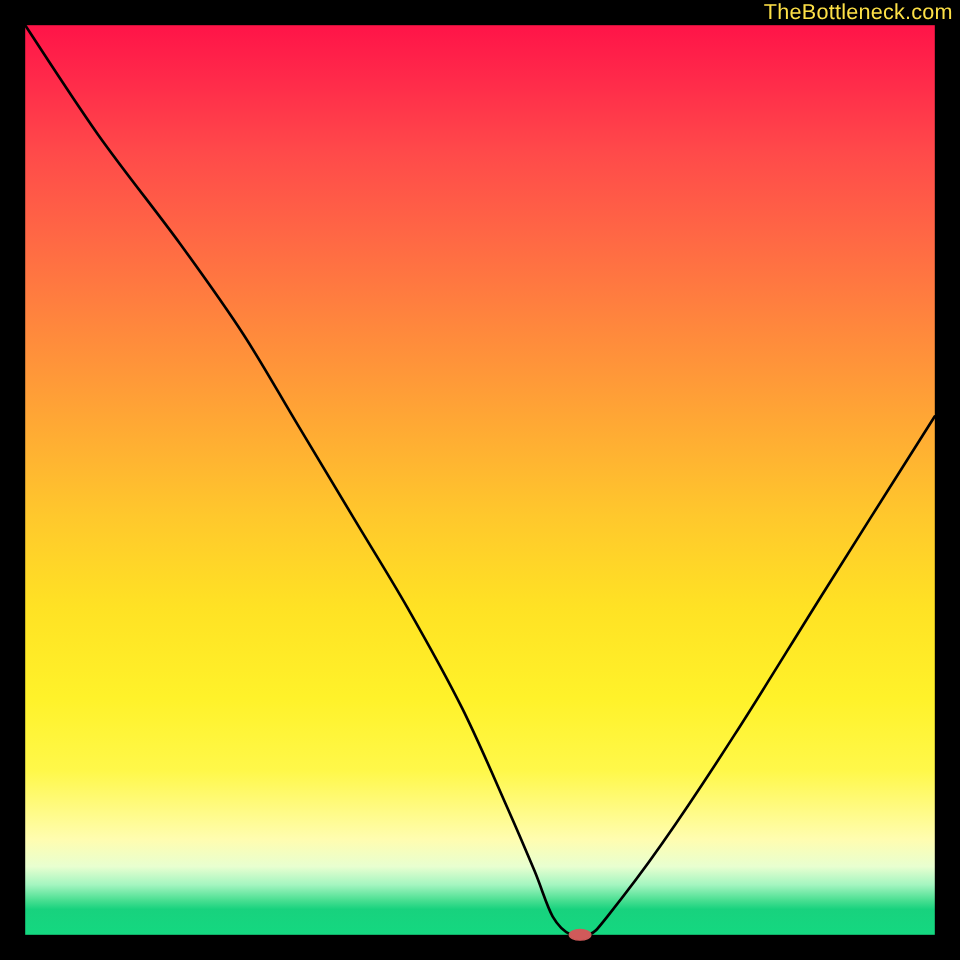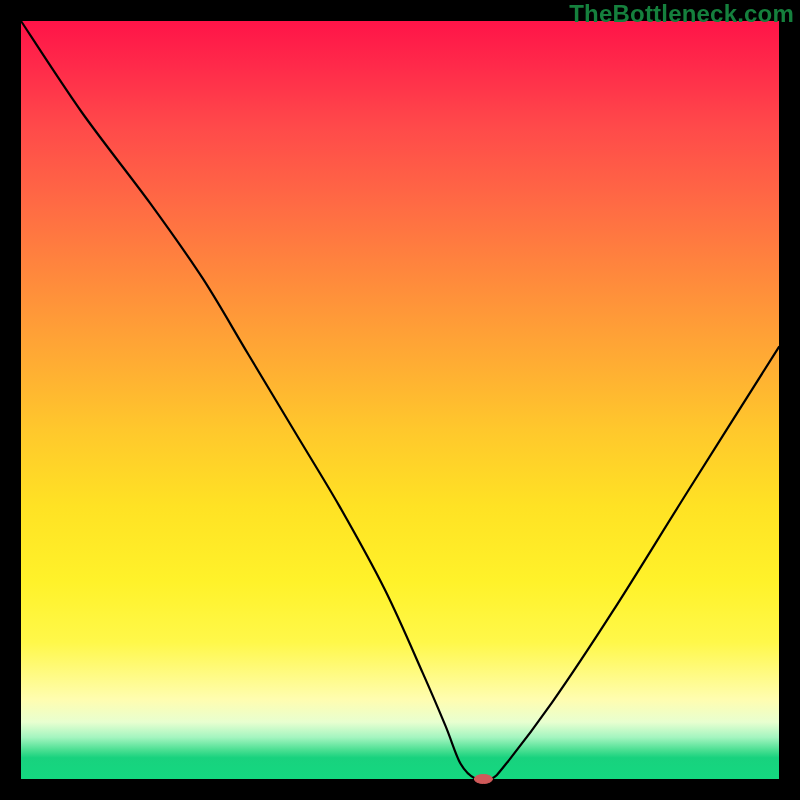--- a/index.html
+++ b/index.html
@@ -41,23 +41,23 @@
       #a4f5c0 94.5%,
       #4adf92 96.2%,
       #18d27e 97.2%,
       #14d880 100%
     );
   }
   .watermark {
     position: absolute;
     top: 0px;
     right: 6px;
-    color: #15803d;
-    font-size: 24px;
-    font-weight: 700;
+    color: #fde047;
+    font-size: 18px;
+    font-weight: 400;
     letter-spacing: 0.2px;
     user-select: none;
   }
   .plot-svg {
     position: absolute;
     left: 21px;
     top: 21px;
     width: 758px;
     height: 758px;
     overflow: visible;

